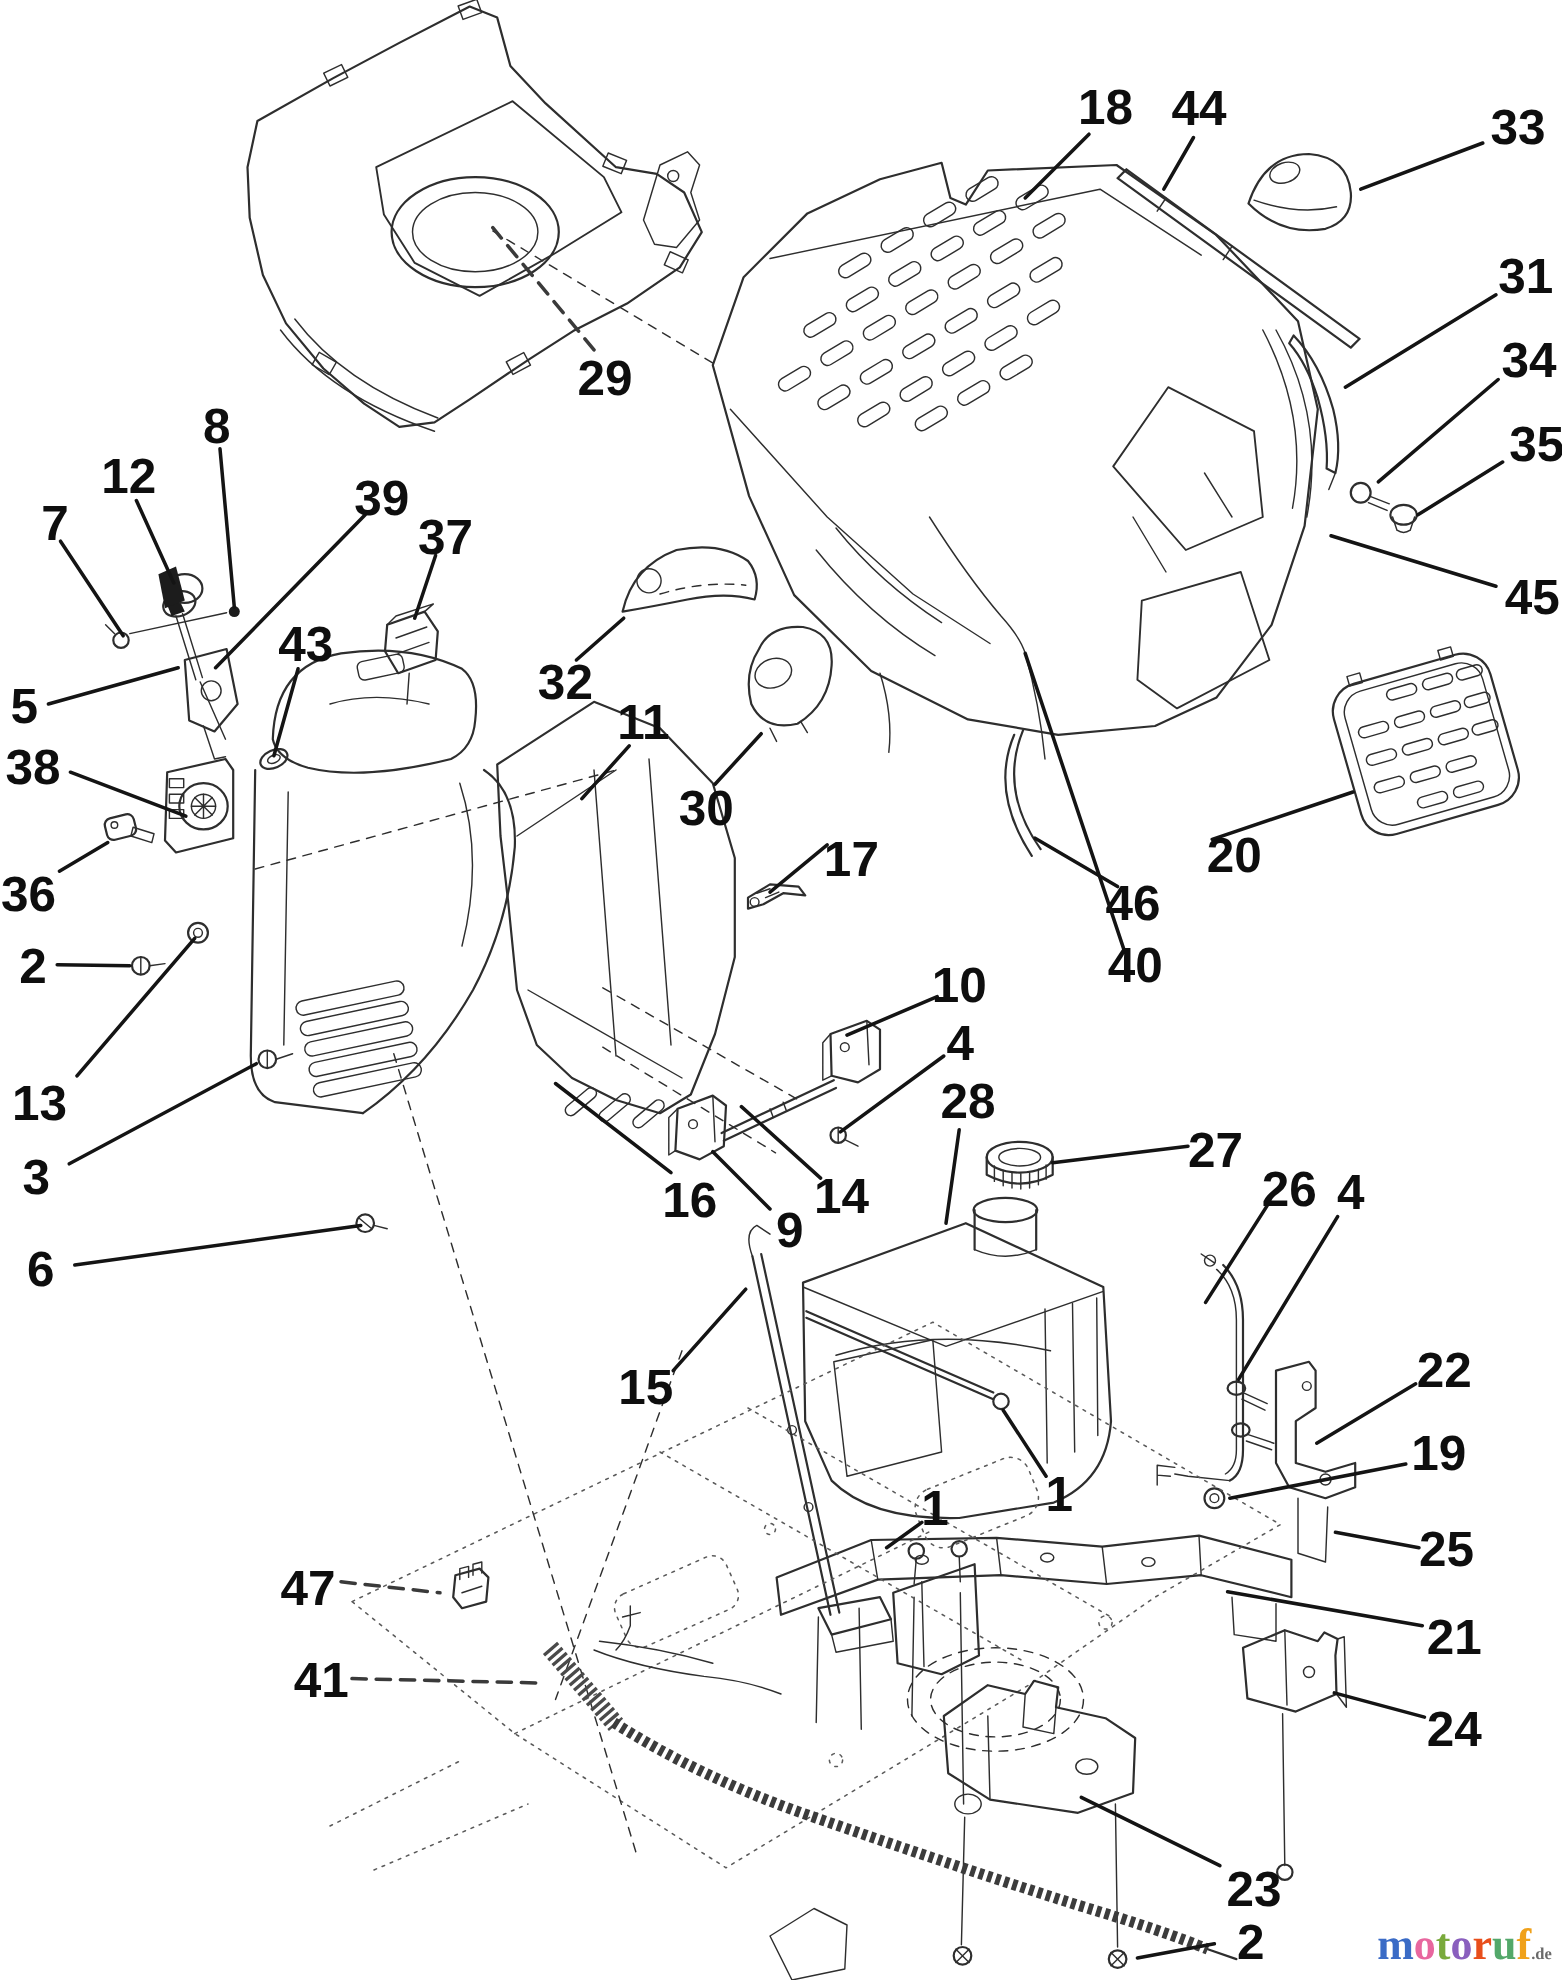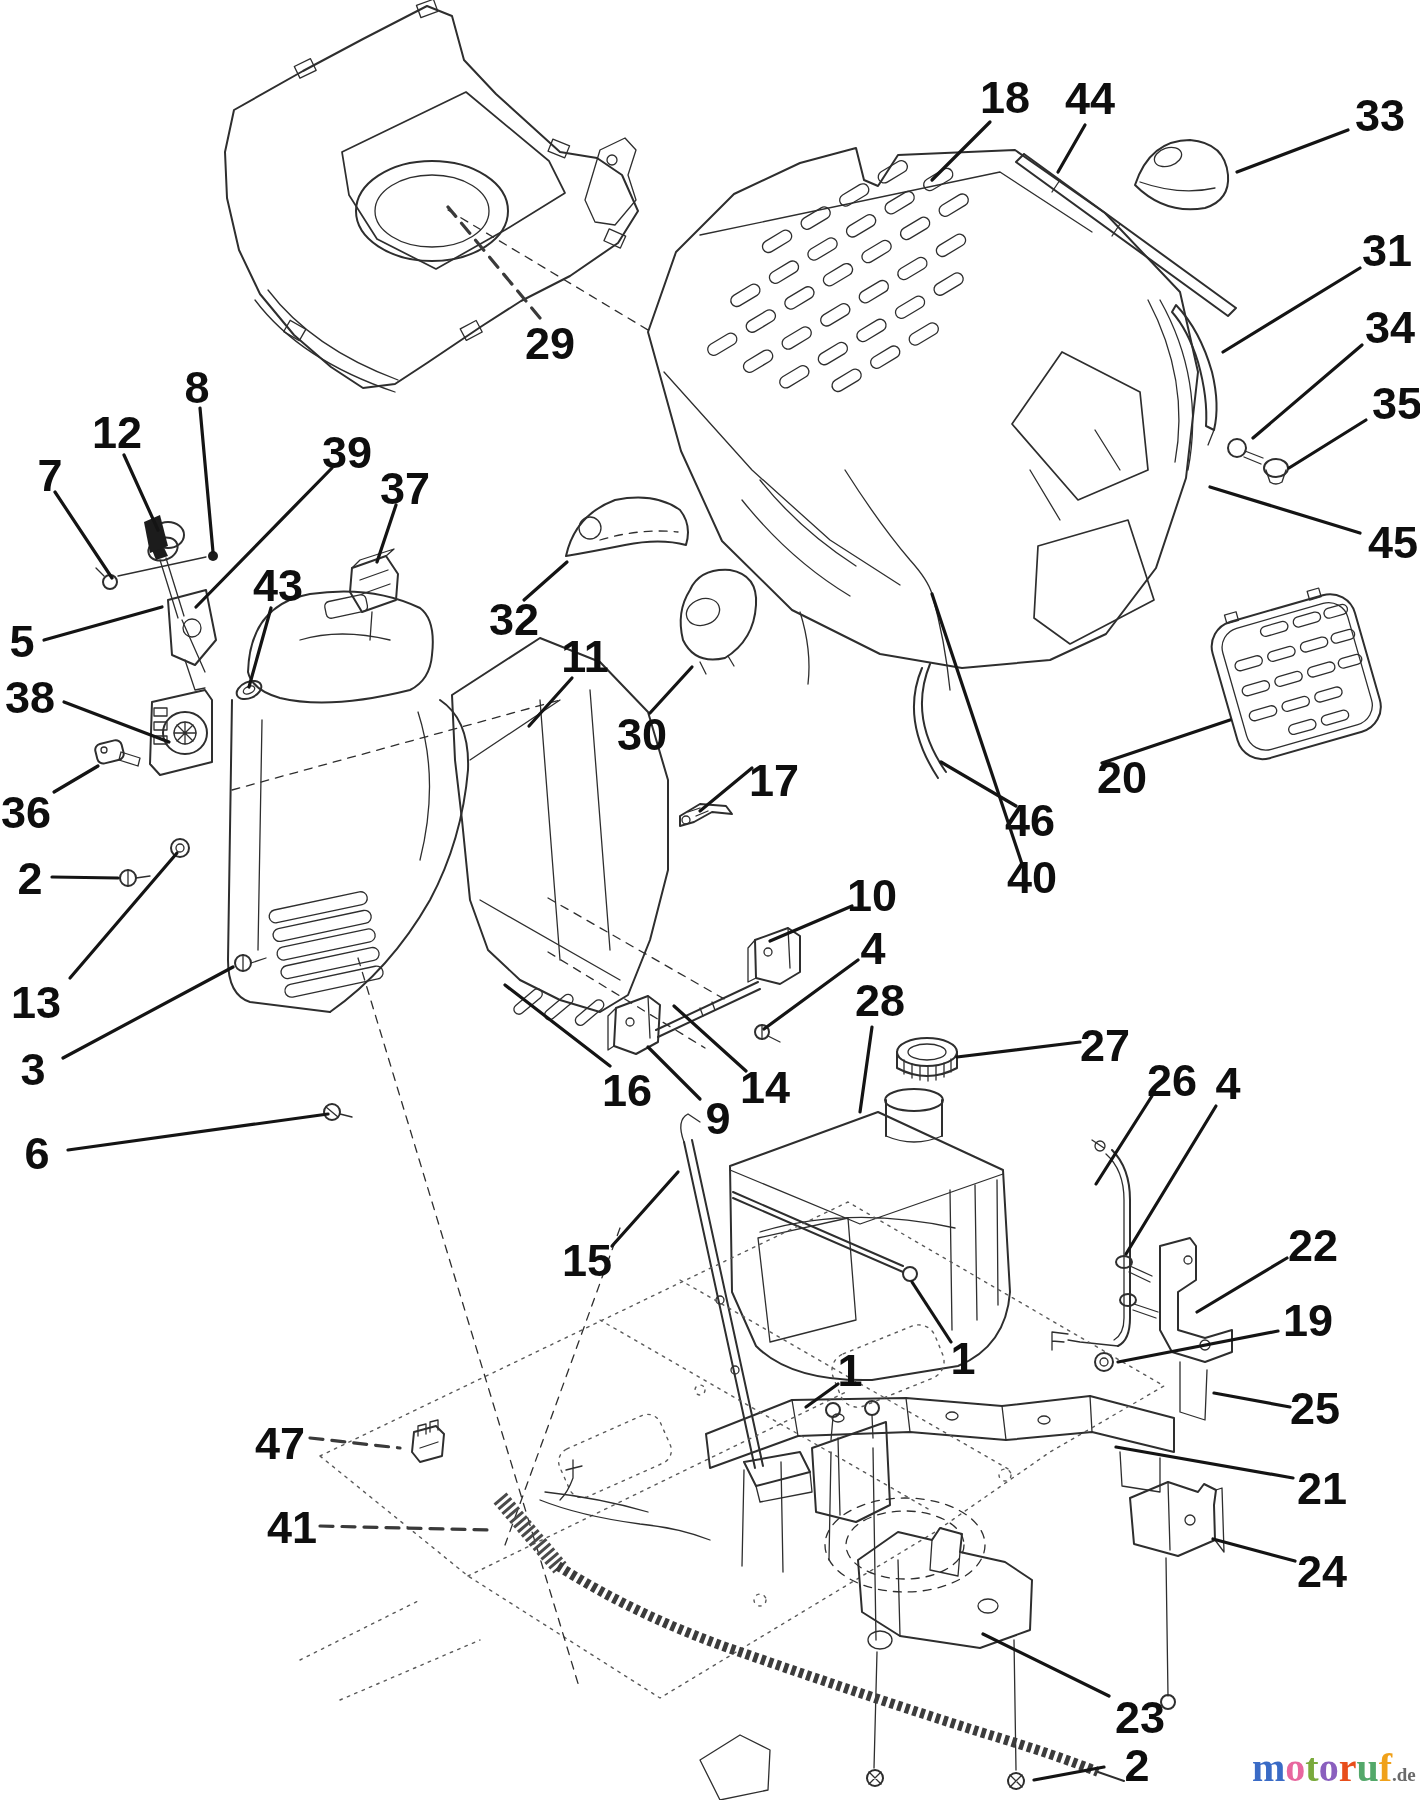--- a/index.html
+++ b/index.html
@@ -10,21 +10,21 @@
   .thin{stroke-width:1.3;}
   .med{stroke-width:1.7;}
   .dash{stroke-dasharray:8 7;}
   .dot{stroke-dasharray:2.5 5.5;stroke-width:1.4;stroke:#5a5a5a;}
   .fillدark,.filldark{fill:#1c1c1c;stroke:none;}
   .leader{fill:none;stroke:#141414;stroke-width:3.2;stroke-linecap:round;}
   .leader.dashed{stroke-dasharray:13 9;stroke:#3a3a3a;}
   text.plabel{font-family:"Liberation Sans",sans-serif;font-weight:700;font-size:45px;fill:#0e0e0e;}
   #logo{position:absolute;left:1252px;top:1748px;white-space:nowrap;
         font-family:"Liberation Serif",serif;font-weight:700;font-size:40px;line-height:1;}
-  #logo .suffix{font-size:19px;font-weight:700;vertical-align:baseline;}
+  #logo .suffix{font-size:15px;font-weight:700;vertical-align:baseline;}
 </style>
 </head>
 <body>
 
 <div id="stage">
 
 <svg id="art" width="1420" height="1800" viewBox="0 0 1420 1800">
 
   <g>
     <path class="ln" d="M234,110 L303,71 L363,39 L427,6 L452,16 L464,60 L496,94 L560,152 L597,158 L622,175 L638,211 L618,243 L570,276 L521,301 L482,326 L427,363 L395,384 L363,388 L331,367 L294,335 L260,294 L239,250 L227,198 L225,152 Z"></path>

